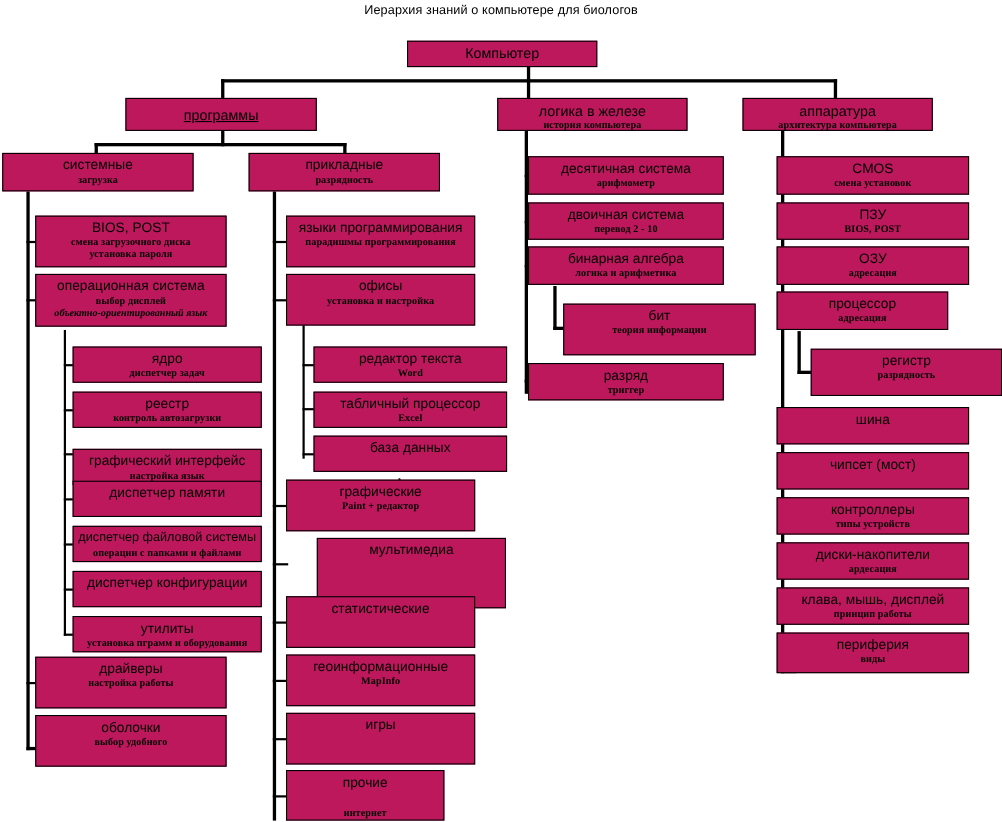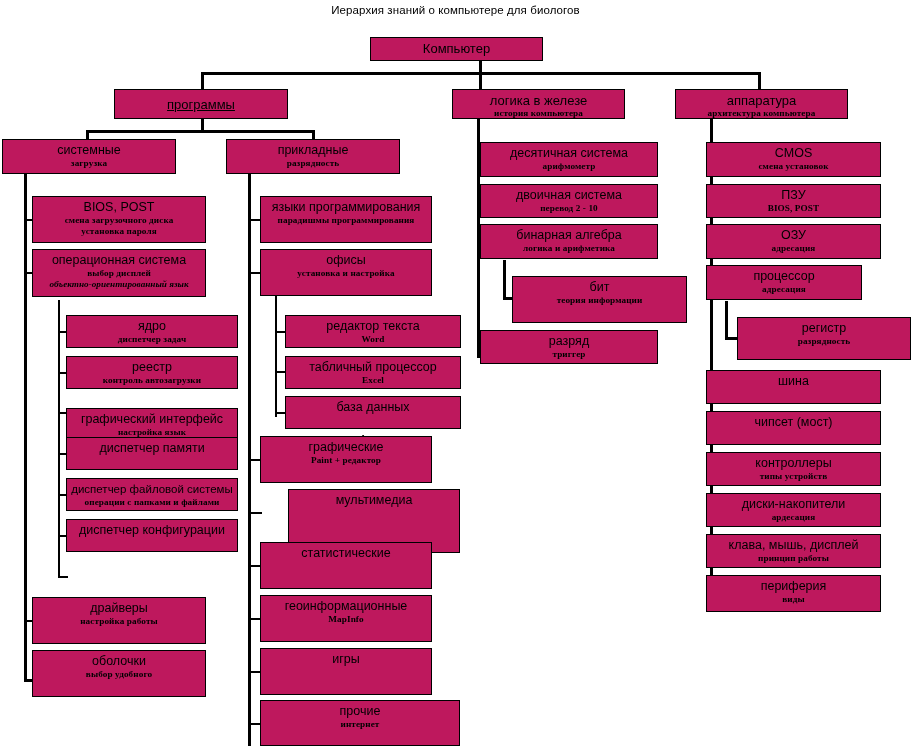--- a/index.html
+++ b/index.html
@@ -176,20 +176,24 @@
   <div class="node" style="left:66px;top:437px;width:172px;height:33px;">
     <div class="t1">диспетчер памяти</div>
   </div>
   <div class="node" style="left:66px;top:478px;width:172px;height:33px;">
     <div class="t1" style="font-size:11.5px;">диспетчер файловой системы</div>
     <div class="t2">операции с папками и файлами</div>
   </div>
   <div class="node" style="left:66px;top:519px;width:172px;height:33px;">
     <div class="t1">диспетчер конфигурации</div>
   </div>
+  <div class="node" style="left:66px;top:560px;width:172px;height:33px;">
+    <div class="t1">утилиты</div>
+    <div class="t2">установка пграмм и оборудования</div>
+  </div>
 
   <div class="node" style="left:32px;top:597px;width:174px;height:47px;">
     <div class="t1">драйверы</div>
     <div class="t2">настройка работы</div>
   </div>
   <div class="node" style="left:32px;top:650px;width:174px;height:47px;">
     <div class="t1">оболочки</div>
     <div class="t2">выбор удобного</div>
   </div>
 
@@ -224,21 +228,21 @@
   <div class="node" style="left:260px;top:542px;width:172px;height:47px;">
     <div class="t1">статистические</div>
   </div>
   <div class="node" style="left:260px;top:595px;width:172px;height:47px;">
     <div class="t1">геоинформационные</div>
     <div class="t2">MapInfo</div>
   </div>
   <div class="node" style="left:260px;top:648px;width:172px;height:47px;">
     <div class="t1">игры</div>
   </div>
-  <div class="node" style="left:260px;top:700px;width:200px;height:46px;">
+  <div class="node" style="left:260px;top:700px;width:144px;height:46px;justify-content:space-between;">
     <div class="t1">прочие</div>
     <div class="t2">интернет</div>
   </div>
 
   <div class="node" style="left:480px;top:142px;width:178px;height:35px;">
     <div class="t1">десятичная система</div>
     <div class="t2">арифмометр</div>
   </div>
   <div class="node" style="left:480px;top:184px;width:178px;height:34px;">
     <div class="t1">двоичная система</div>

